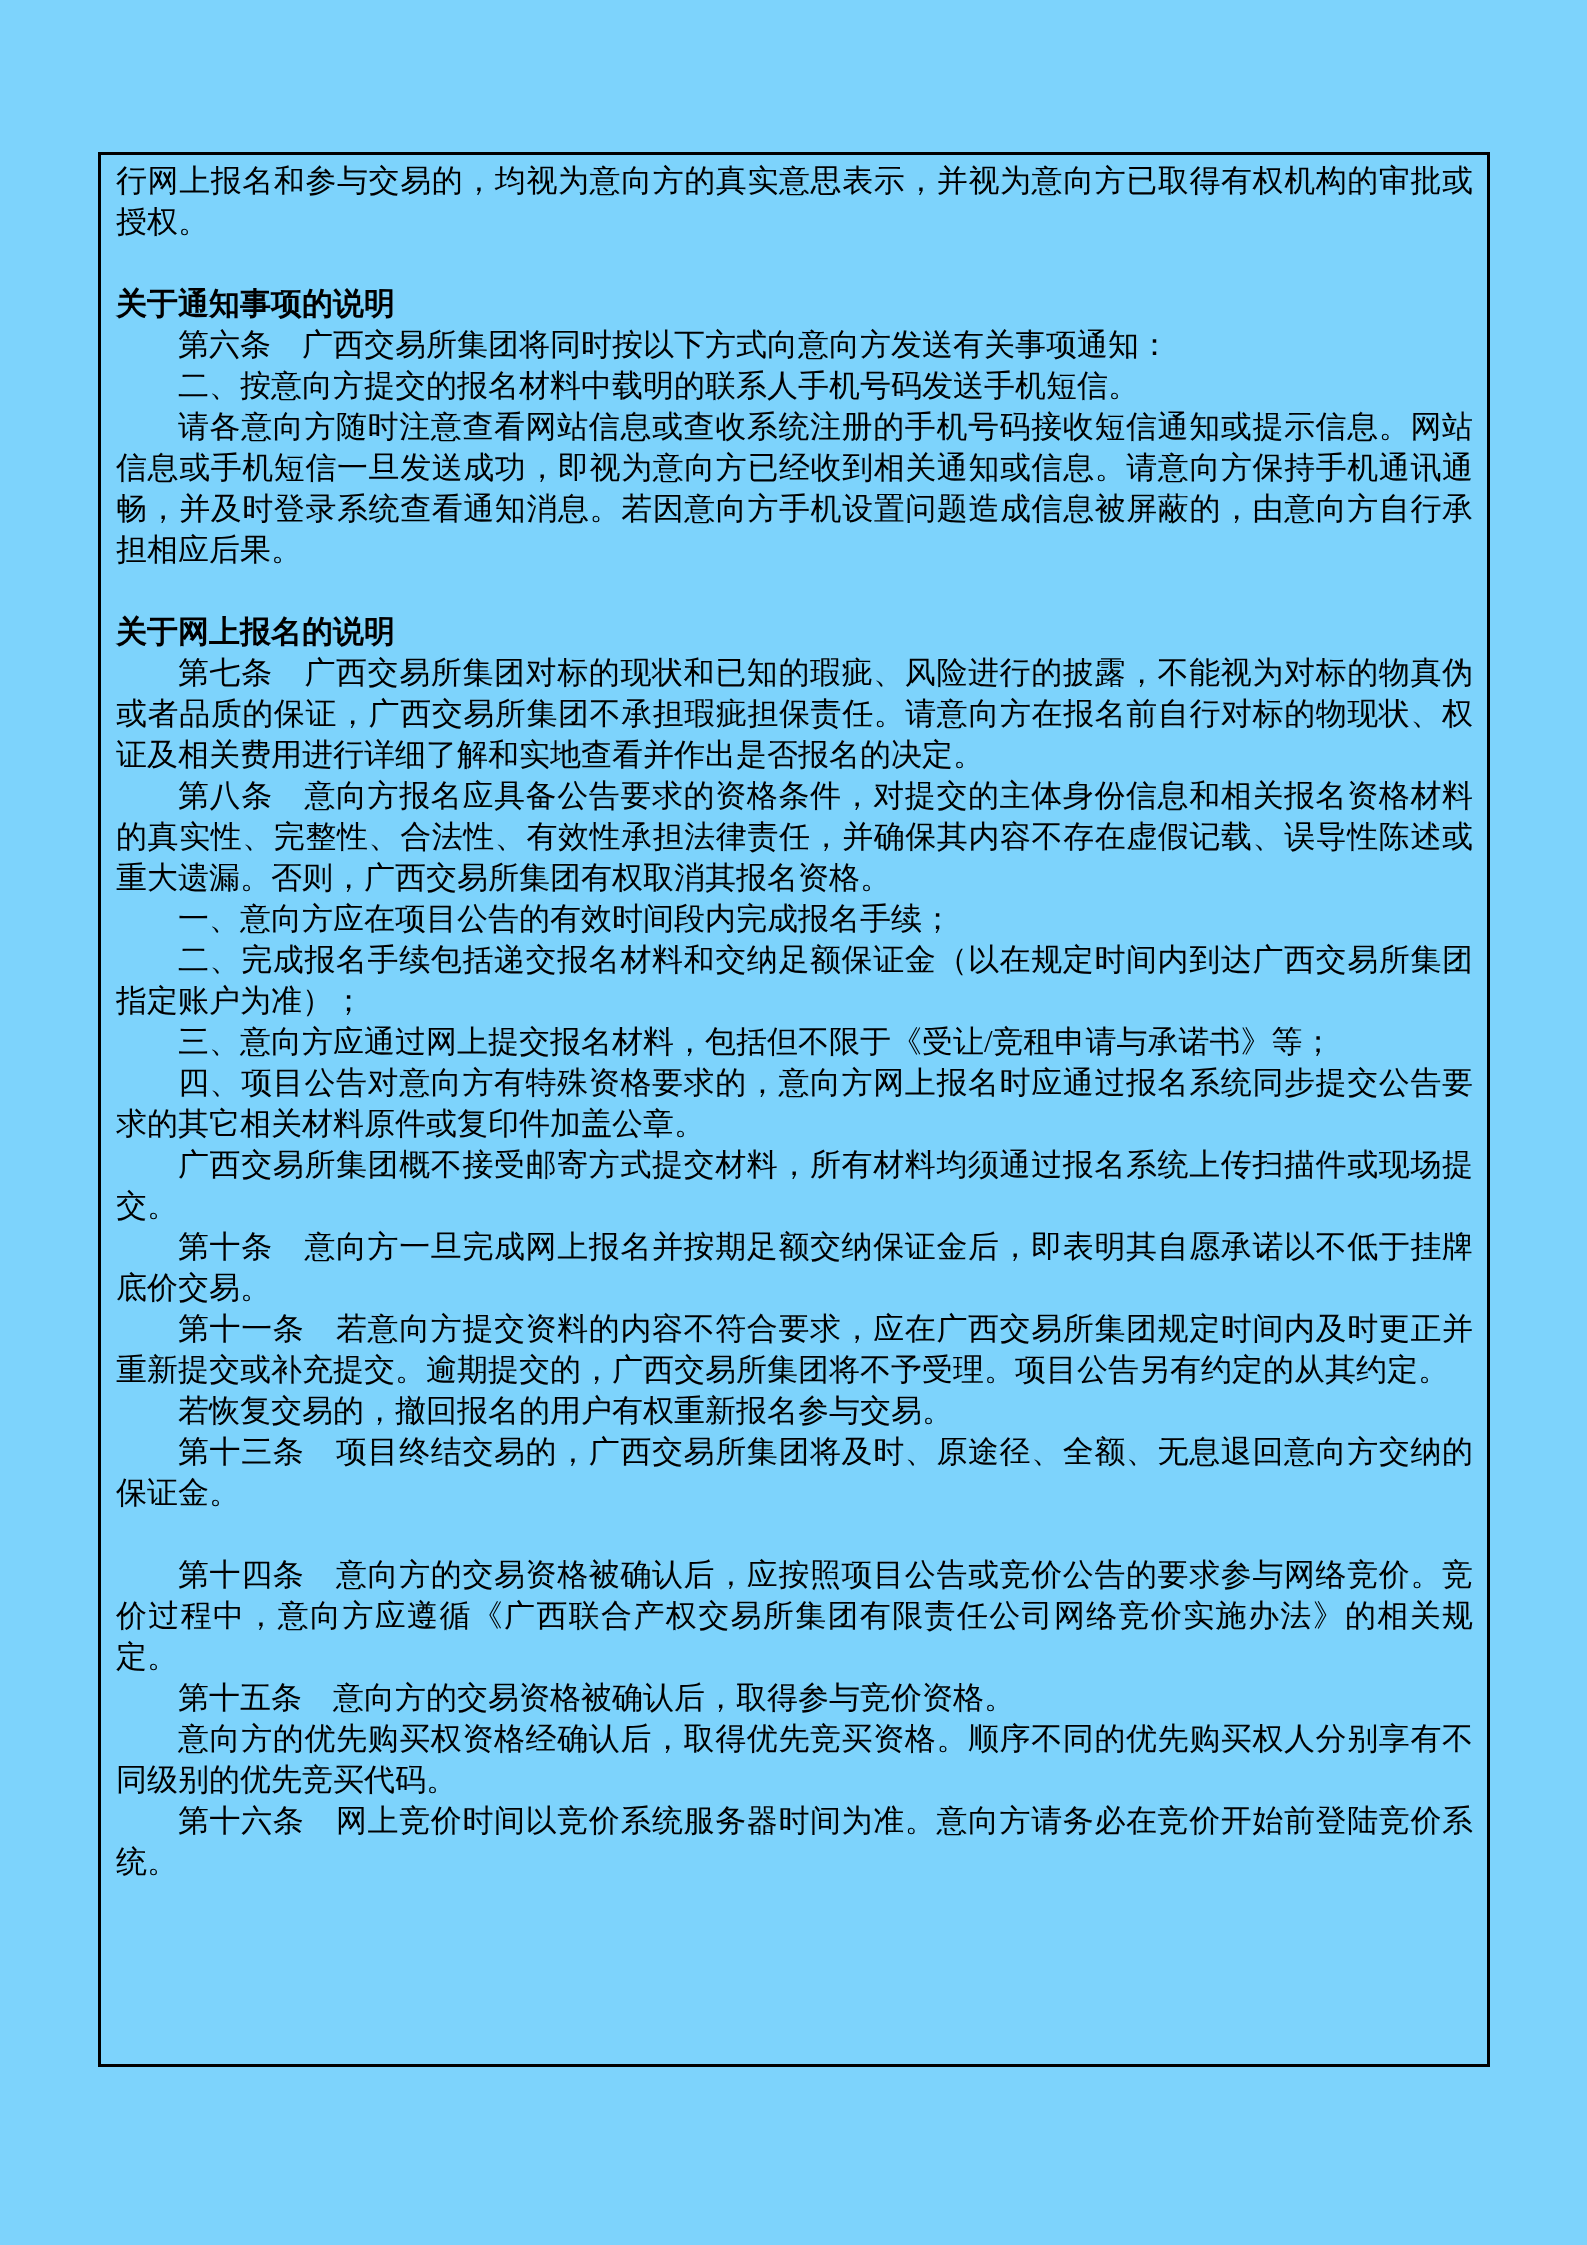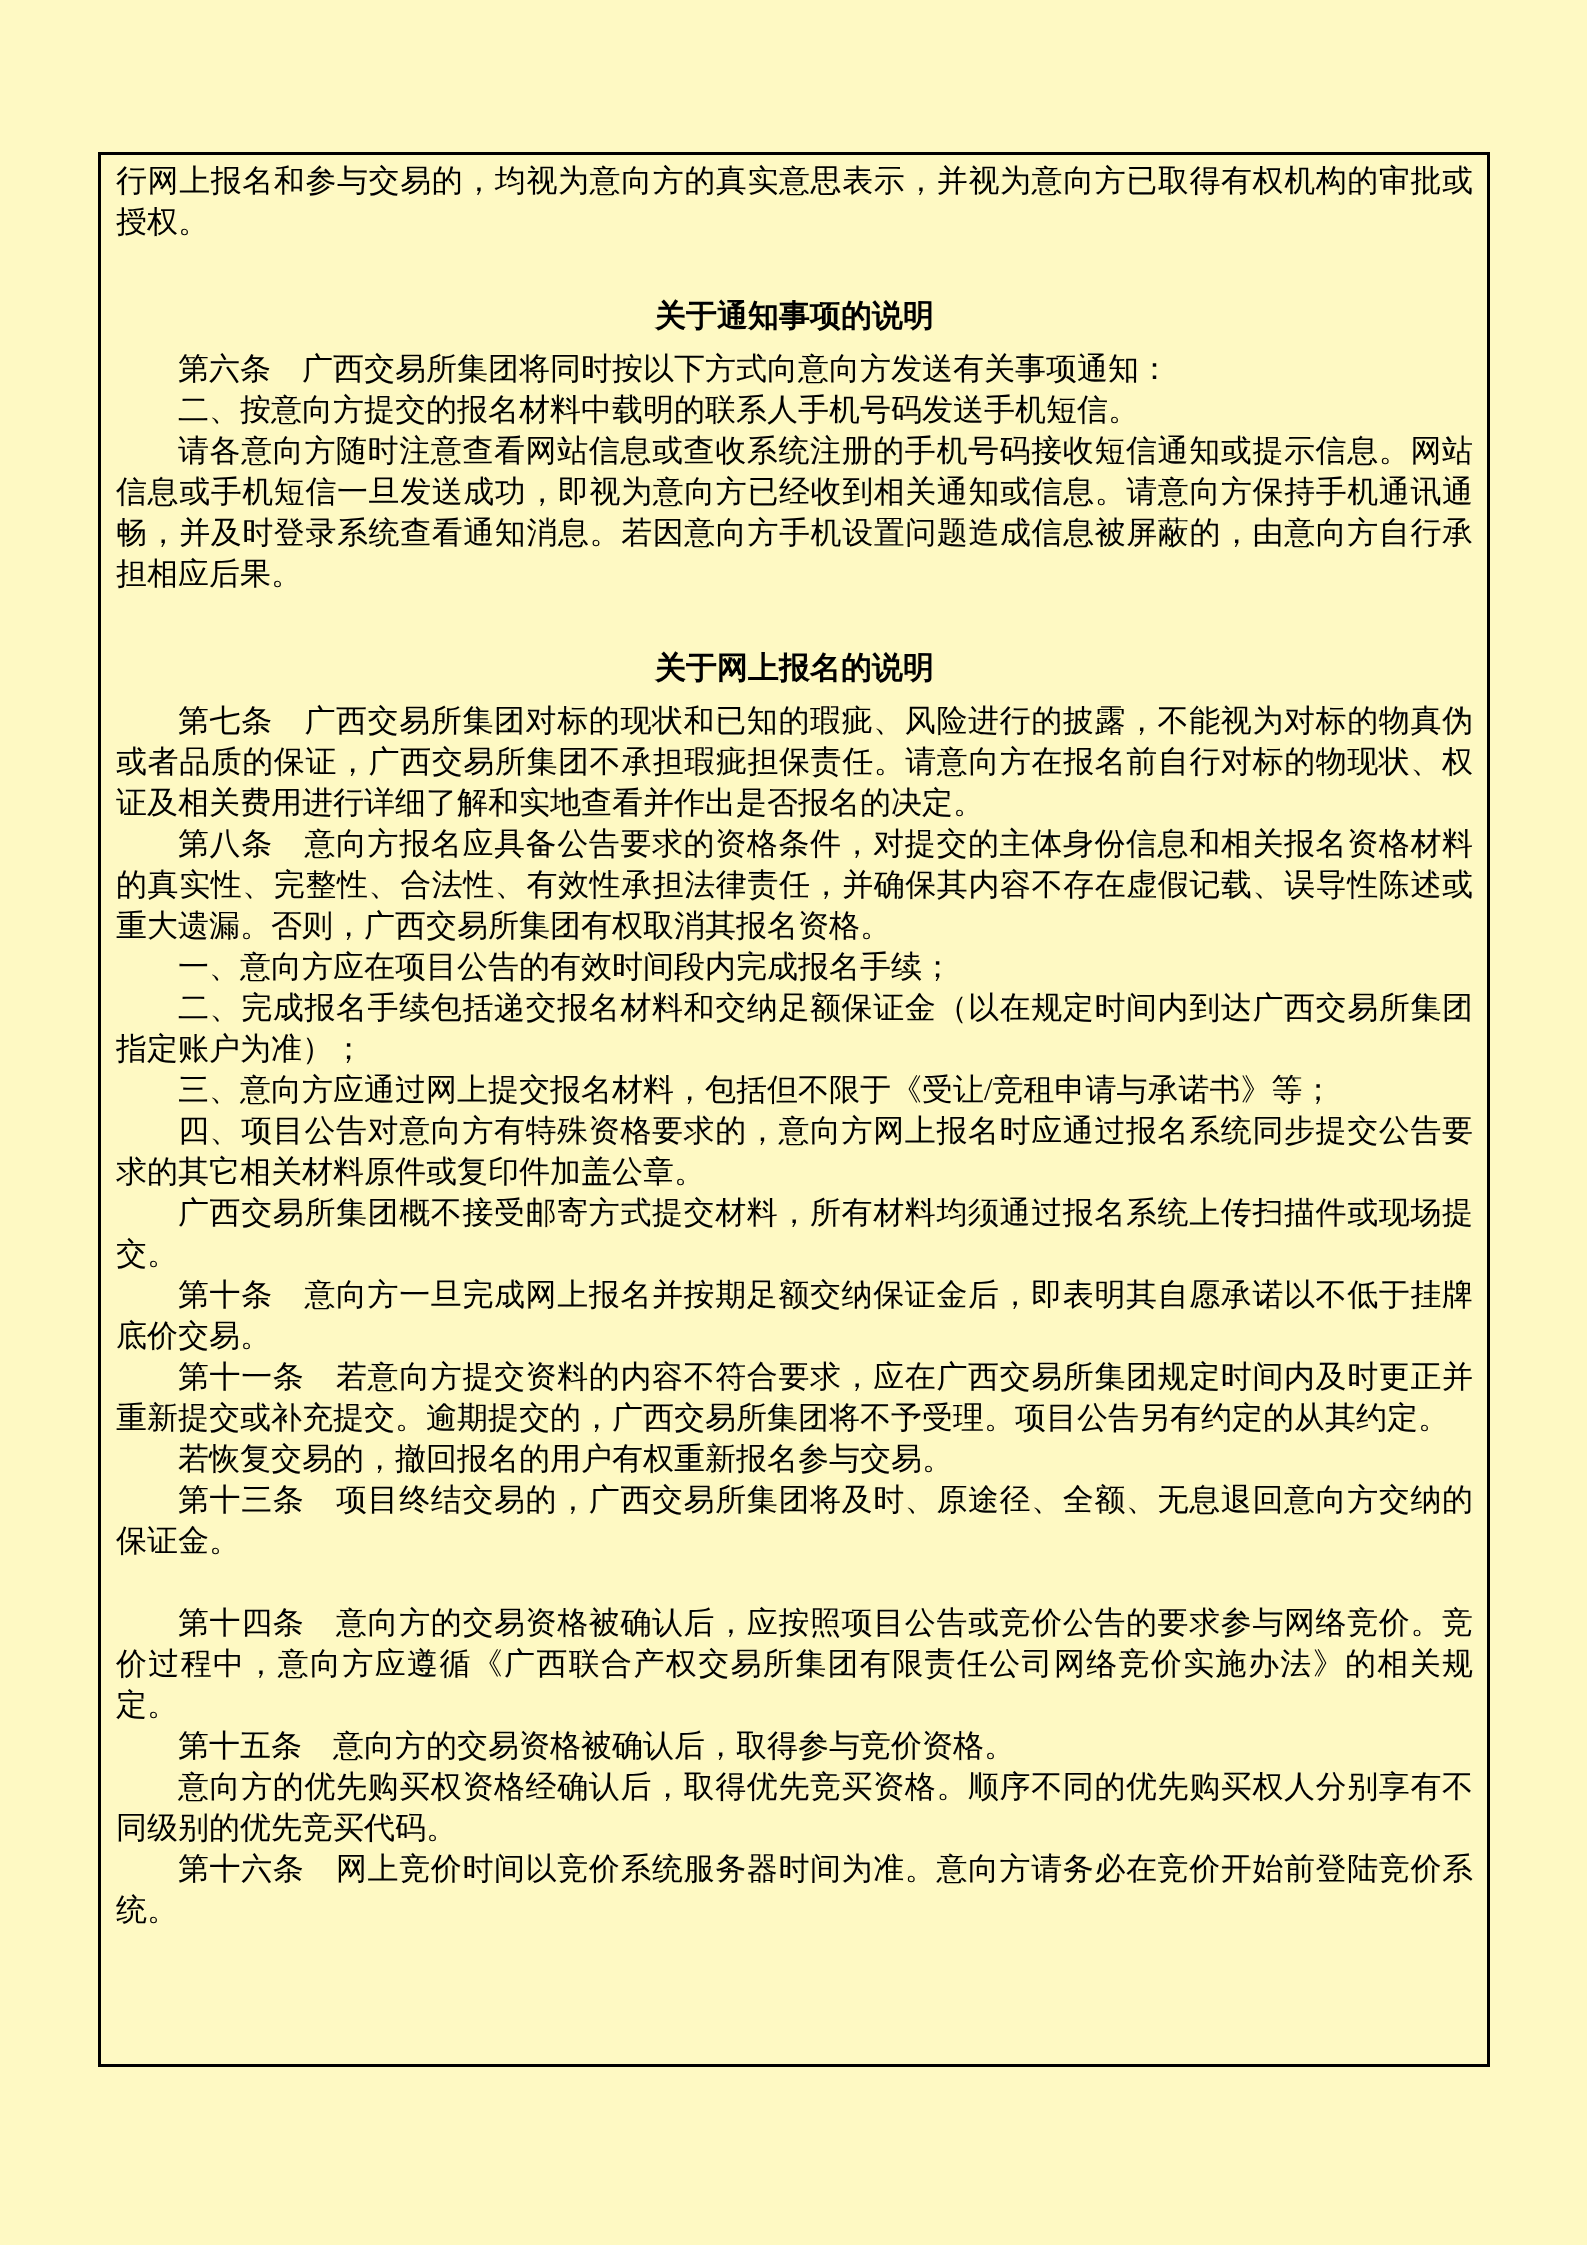--- a/index.html
+++ b/index.html
@@ -4,21 +4,21 @@
 <style>
   html, body {
     margin: 0;
     padding: 0;
     background: #ffffff;
   }
   .page {
     position: relative;
     width: 1587px;
     height: 2245px;
-    background: #fef9c3;
+    background: #7dd3fc;
     font-family: "Liberation Serif", "DejaVu Serif", serif;
     color: #000000;
     overflow: hidden;
   }
   .doc-border {
     position: absolute;
     left: 98px;
     top: 152px;
     width: 1392px;
     height: 1915px;
@@ -38,23 +38,22 @@
     margin: 0;
     word-break: break-all;
   }
   .para.noindent {
     text-indent: 0;
   }
   .heading {
     font-size: 31px;
     line-height: 41px;
     font-weight: bold;
-    text-align: center;
     text-indent: 0;
-    margin: 12px;
+    margin: 0;
   }
   .blank-line {
     height: 41px;
   }
 </style>
 </head>
 <body>
 
 <div class="page">
   <div class="doc-border">

